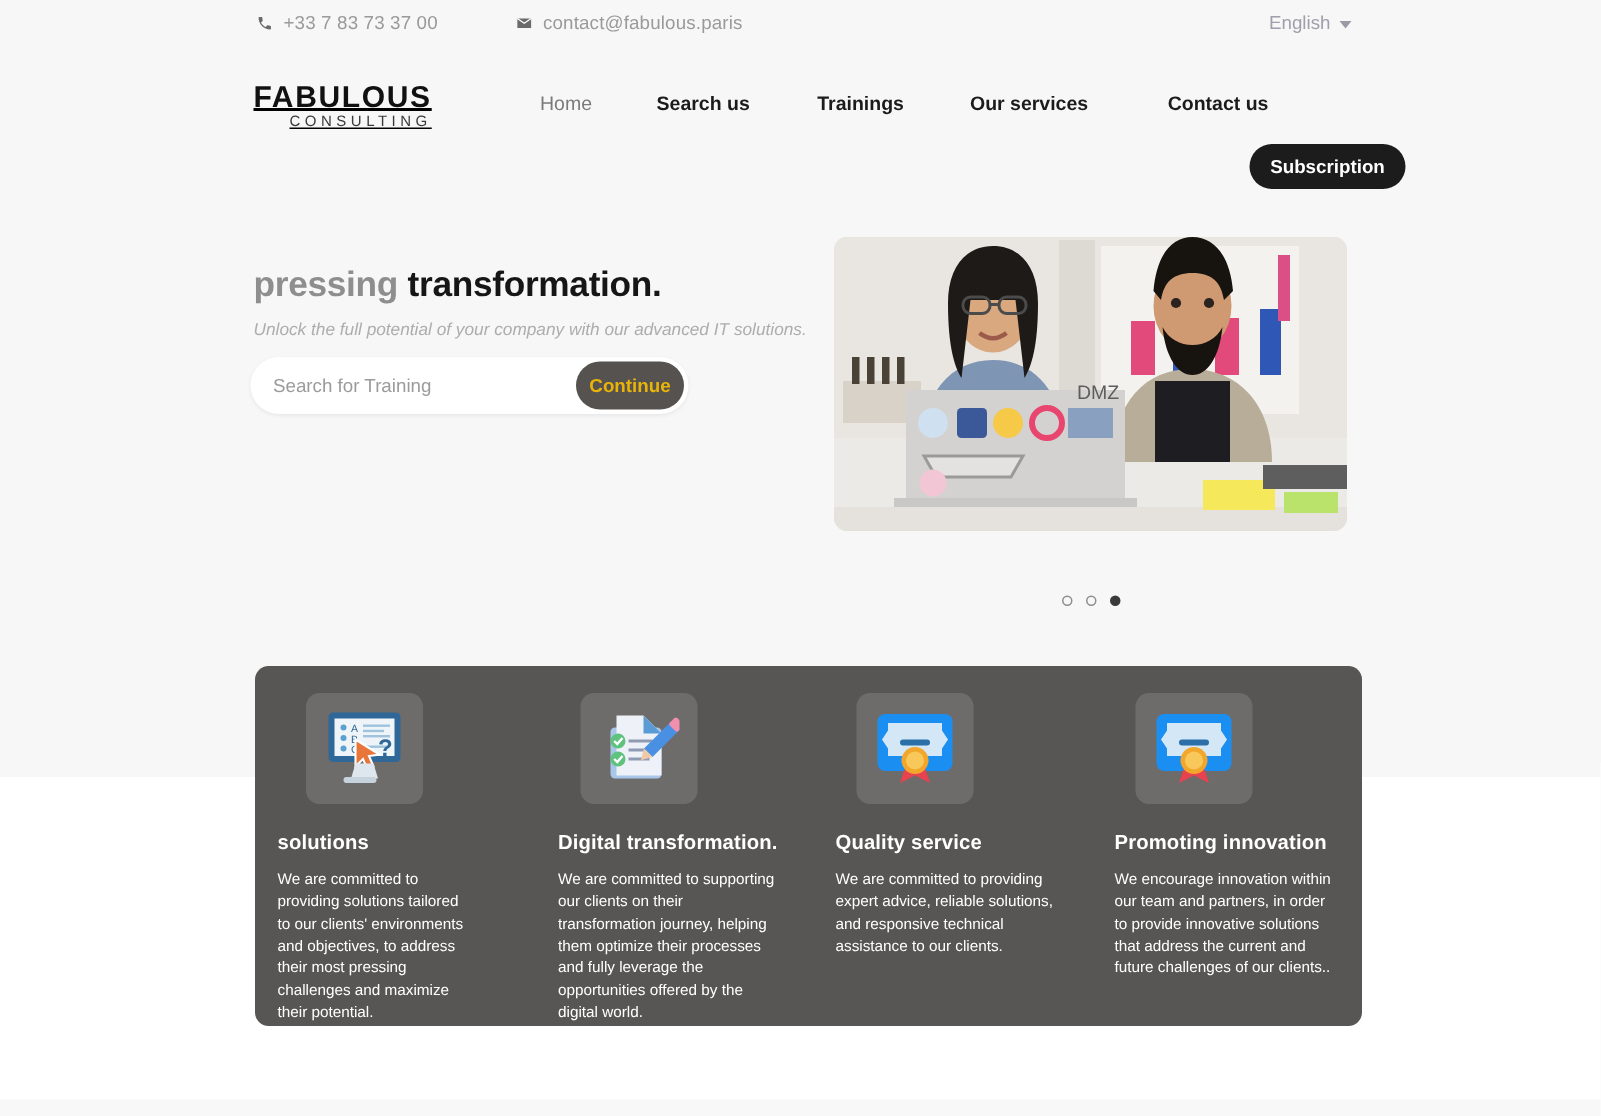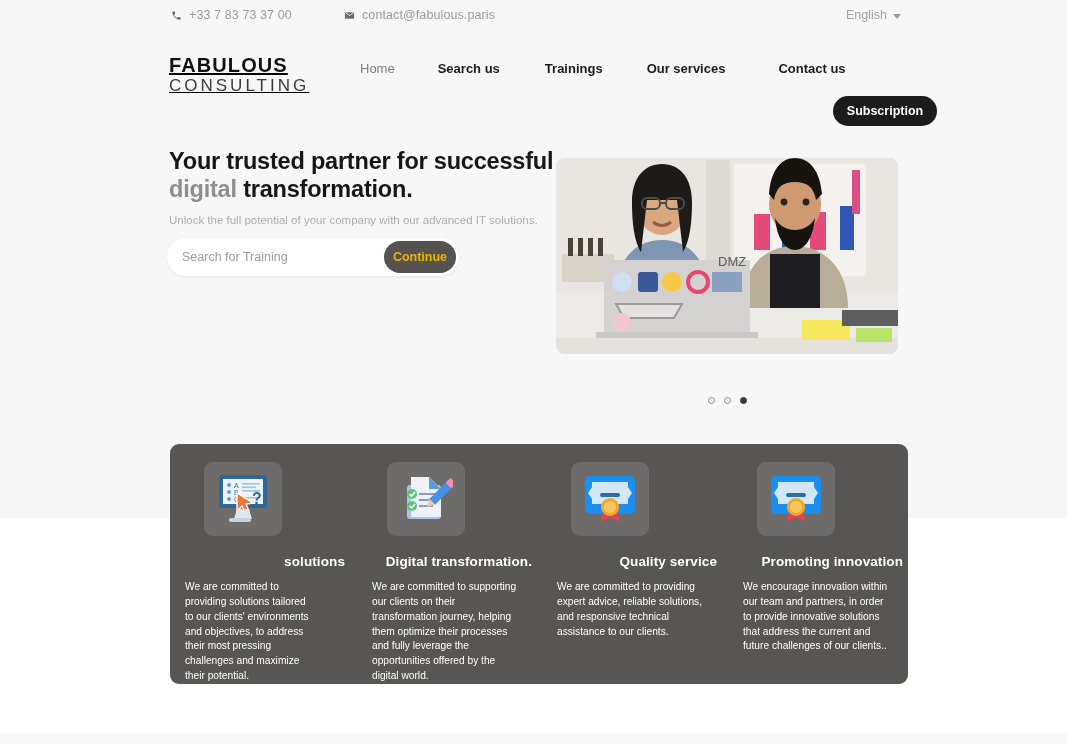--- a/index.html
+++ b/index.html
@@ -30,21 +30,21 @@
     position:absolute; right:166px; top:8px;
     display:flex; align-items:center; gap:6px;
     font-size:12.5px; color:#a0a0ac; cursor:pointer;
   }
   .chev { width:0;height:0;border-left:4.5px solid transparent;border-right:4.5px solid transparent;border-top:5px solid #9a9aa6; margin-top:2px;}
 
   
   .header { position:absolute; left:0; top:42px; width:1067px; height:56px; }
   .logo { position:absolute; left:169px; top:13px; line-height:1;text-decoration:underline; }
   .logo-1 { font-size:20px; font-weight:bold; letter-spacing:1.1px; color:#111; display:block; }
-  .logo-2 { font-size:17px; font-weight:400; letter-spacing:3.0px; color:#3a3a3a; display:block; margin-top:2px; }
+  .logo-2 { font-size:10px; font-weight:400; letter-spacing:3.0px; color:#3a3a3a; display:block; margin-top:2px;margin-left:24px; }
 
   .nav { position:absolute; left:360px; top:19px; display:flex; }
   .nav a { font-size:13px; text-decoration:none; color:#1b1b1b; font-weight:bold; white-space:nowrap; }
   .nav a.muted { color:#7b7b7b; font-weight:normal; }
   .nav .sp1 { width:43px; } .nav .sp2 { width:45px; }
   .nav .sp3 { width:44px; } .nav .sp4 { width:53px; }
 
   .btn-sub {
     position:absolute; left:833px; top:54px; width:104px; height:30px;
     background:#1c1c1c; color:#fff; border:none; border-radius:15px;
@@ -54,21 +54,21 @@
 
   
   .hero-title {
     position:absolute; left:169px; top:148px; width:400px;
     font-size:23.5px; font-weight:bold; line-height:1.18; color:#161616;
     letter-spacing:-.2px;
   }
   .hero-title .grey { color:#8e8e8e; }
   .hero-sub {
     position:absolute; left:169px; top:214px; width:400px;
-    font-size:11.5px; color:#adadad;
+    font-size:11.5px; color:#adadad;font-style:italic;
   }
   .searchwrap {
     position:absolute; left:167px; top:238px; width:292px; height:38px;
     background:#fff; border-radius:19px; display:flex; align-items:center;
     box-shadow:0 1px 3px rgba(0,0,0,.07);
   }
   .searchwrap input {
     flex:1; border:none; outline:none; background:transparent;
     padding:0 8px 0 15px; font-size:12.5px; color:#5a5a5a;
     font-family:"Liberation Sans", sans-serif;
@@ -108,21 +108,21 @@
     width:78px; height:74px; border-radius:9px; background:#6e6c6a;
     display:flex; align-items:center; justify-content:center;
     margin:0 auto 18px 19px;
   }
   .tile svg { display:block; }
   .card.c2 .tile, .card.c3 .tile { margin-left:14px; }
   .card.c1 .tile { margin-left:15px; }
 
   .card h3 {
     font-size:13.5px; font-weight:bold; color:#ffffff; margin:0 0 10px 0;
-    letter-spacing:.1px; line-height:1.2;text-align:right;
+    letter-spacing:.1px; line-height:1.2;
   }
   .card p {
     font-size:10.2px; color:#ffffff; line-height:1.45; width:129px;
   }
   .card.c1 p, .card.c3 p { width:150px; }
   .card.c2 p { width:156px; }
 </style>
 </head>
 <body>
 
@@ -175,22 +175,22 @@
       <span class="sp3"></span>
       <a href="#">Our services</a>
       <span class="sp4"></span>
       <a href="#">Contact us</a>
     </nav>
 
     <button class="btn-sub">Subscription</button>
   </div>
 
   <h1 class="hero-title">
-    <span>Your trusted partner for successful</span><br>
-    <span class="grey">digital</span><span> transformation.</span>
+    <br>
+    <span class="grey">pressing</span><span> transformation.</span>
   </h1>
 
   <p class="hero-sub">Unlock the full potential of your company with our advanced IT solutions.</p>
 
   <div class="searchwrap">
     <input type="text" placeholder="Search for Training" style="">
     <button class="btn-continue">Continue</button>
   </div>
 
   <div class="hero-photo">

